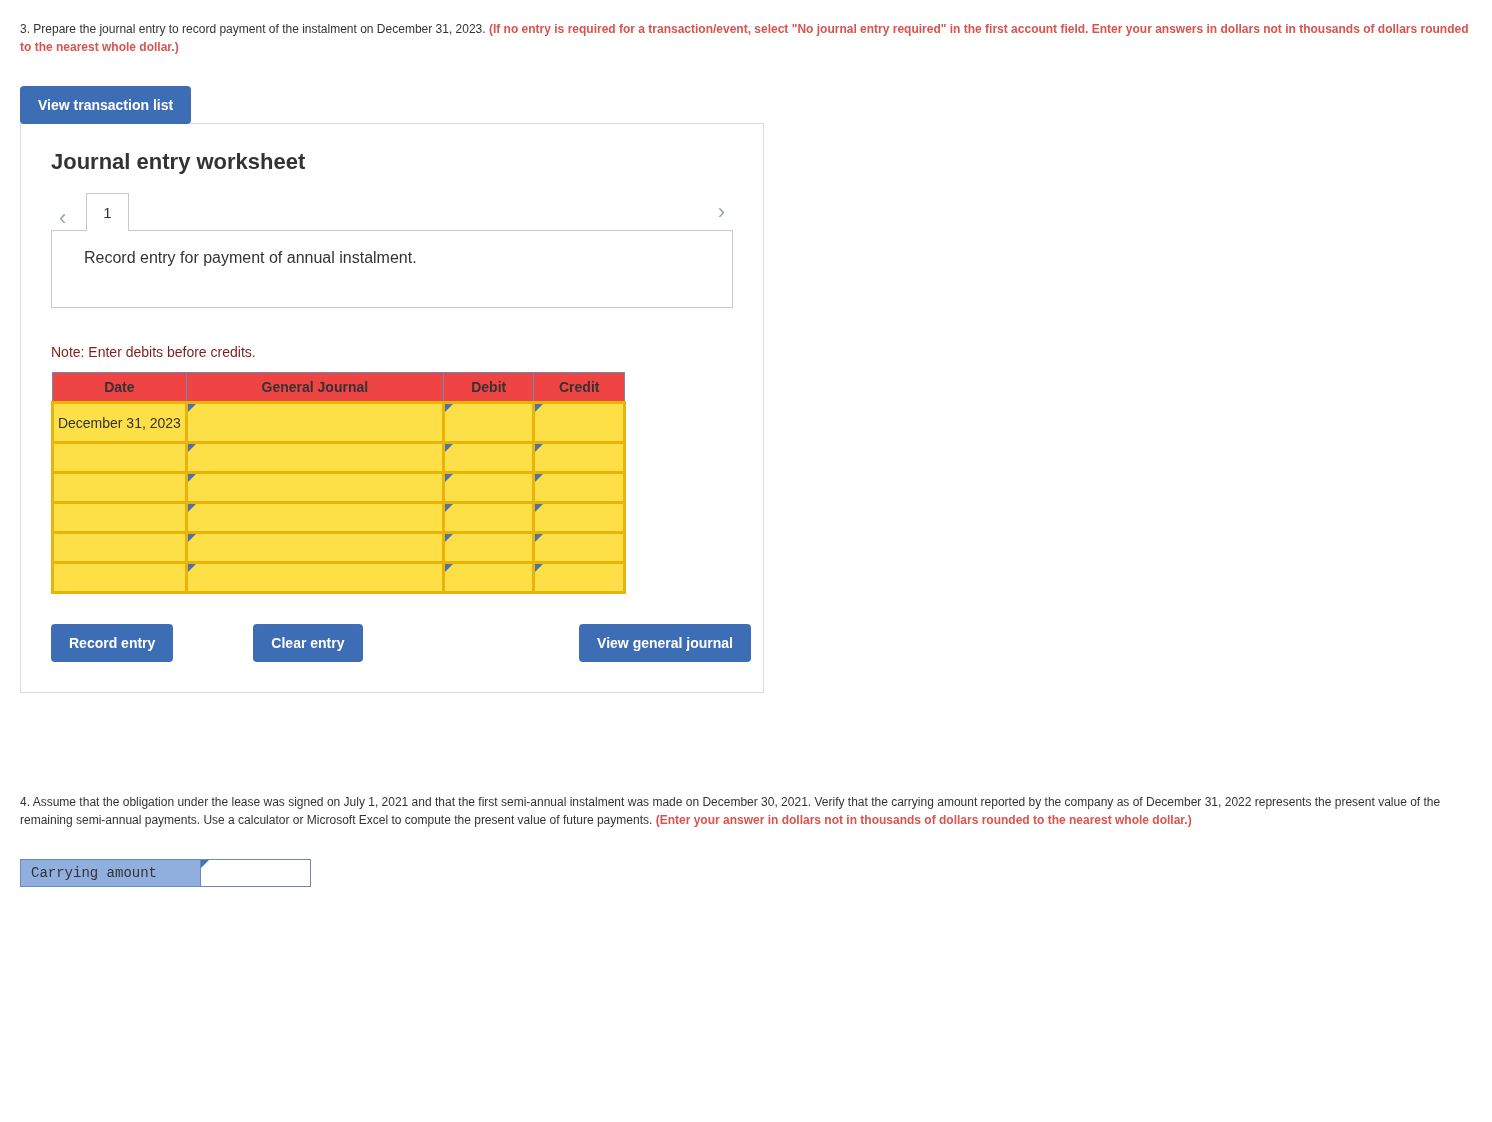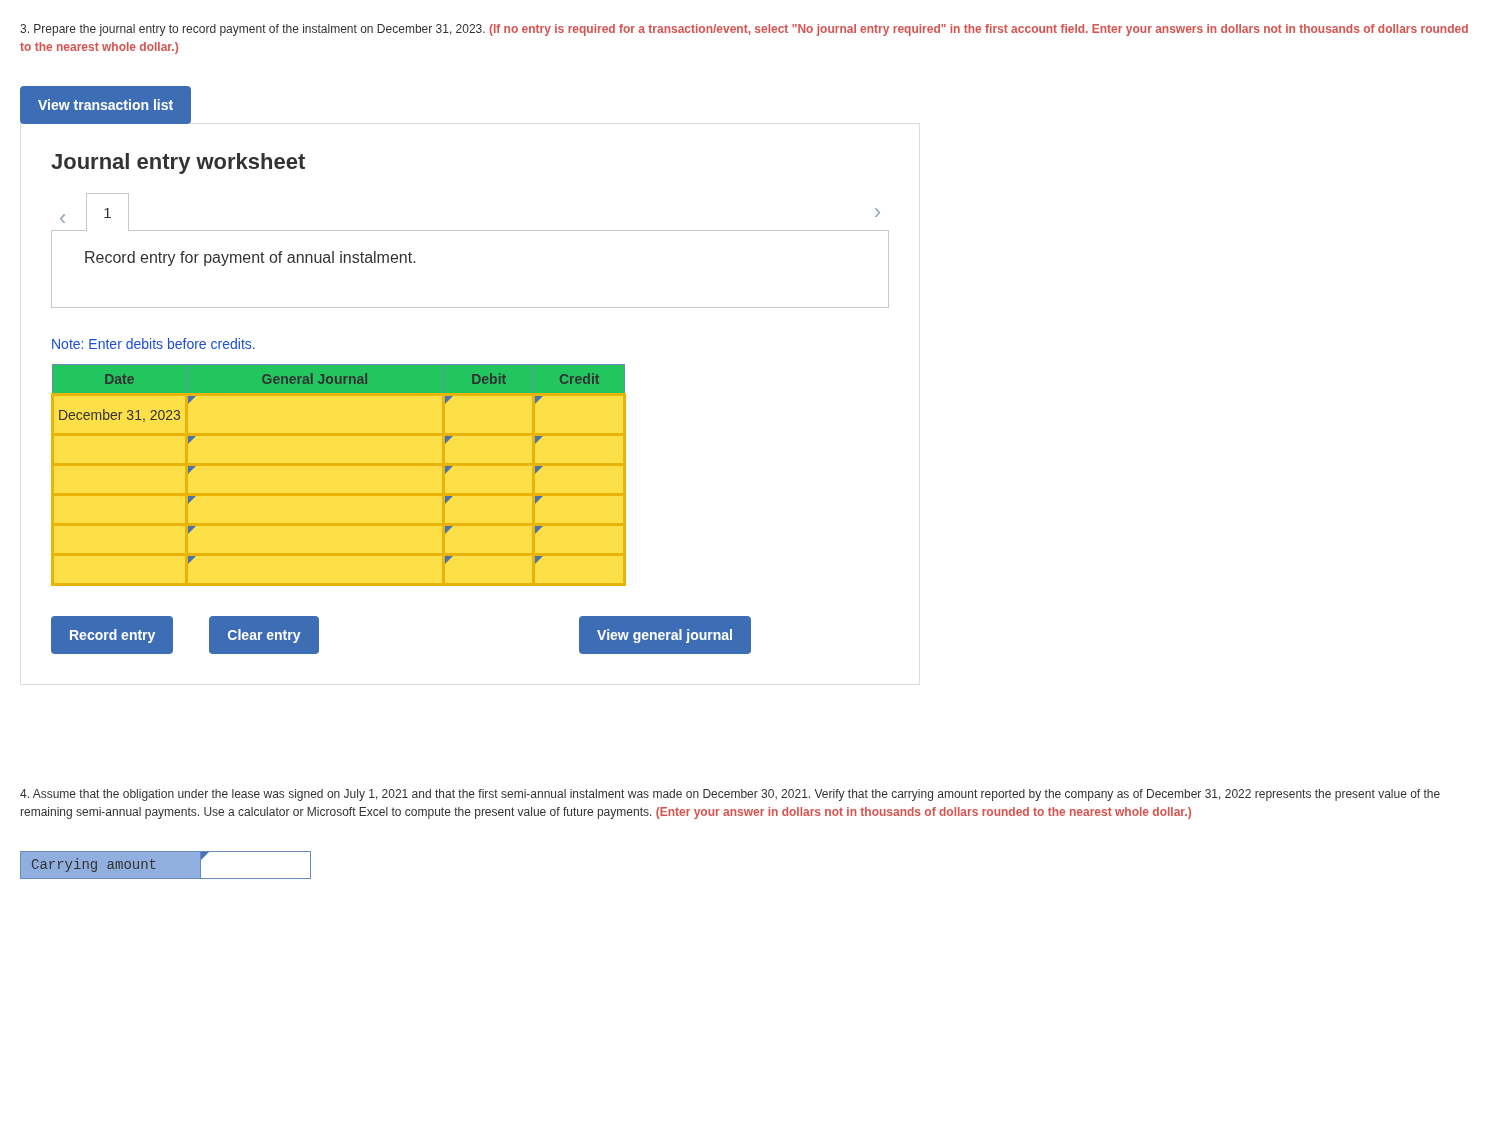--- a/index.html
+++ b/index.html
@@ -29,21 +29,21 @@
       border: none;
       padding: 11px 18px;
       font-size: 14px;
       font-weight: bold;
       cursor: pointer;
       border-radius: 4px;
     }
     .worksheet-container {
       border: 1px solid #dcdcdc;
       padding: 25px 30px 30px 30px;
-      width: 900px;
+      width: 744px;
       margin-top: -1px;
     }
     .worksheet-title {
       font-weight: bold;
       font-size: 22px;
       margin-bottom: 18px;
       font-family: "Helvetica Neue", Helvetica, Arial, sans-serif;
     }
     .nav-row {
       display: flex;
@@ -71,31 +71,31 @@
       position: relative;
       z-index: 2;
     }
     .instruction-box {
       border: 1px solid #c8c8c8;
       padding: 18px 16px 40px 32px;
       font-size: 16px;
       margin-top: -1px;
     }
     .note-text {
-      color: #1d4ed8;
-      font-size: 14px;
-      margin-top: 28px;
+      color: #7f1d1d;
+      font-size: 14px;
+      margin-top: 36px;
       margin-bottom: 12px;
     }
     .journal-table {
       border-collapse: collapse;
       width: 575px;
     }
     .journal-table th {
-      background: #22c55e;
+      background: #ef4444;
       font-weight: bold;
       text-align: center;
       border: 1px solid #6a8ab8;
       padding: 6px 8px;
       font-size: 14px;
     }
     .journal-table td {
       border: 3px solid #eab308;
       height: 30px;
       font-size: 14px;
@@ -118,21 +118,21 @@
       border-color: #4a73b3 transparent transparent transparent;
     }
     .btn-row {
       display: flex;
       justify-content: space-between;
       width: 700px;
       margin-top: 30px;
     }
     .btn-row-left {
       display: flex;
-      gap: 36px;
+      gap: 80px;
     }
     .q4-container {
       margin-top: 100px;
     }
     .q4-table {
       border-collapse: collapse;
       margin-top: 18px;
     }
     .q4-table td {
       border: 1px solid #6a8ab8;

